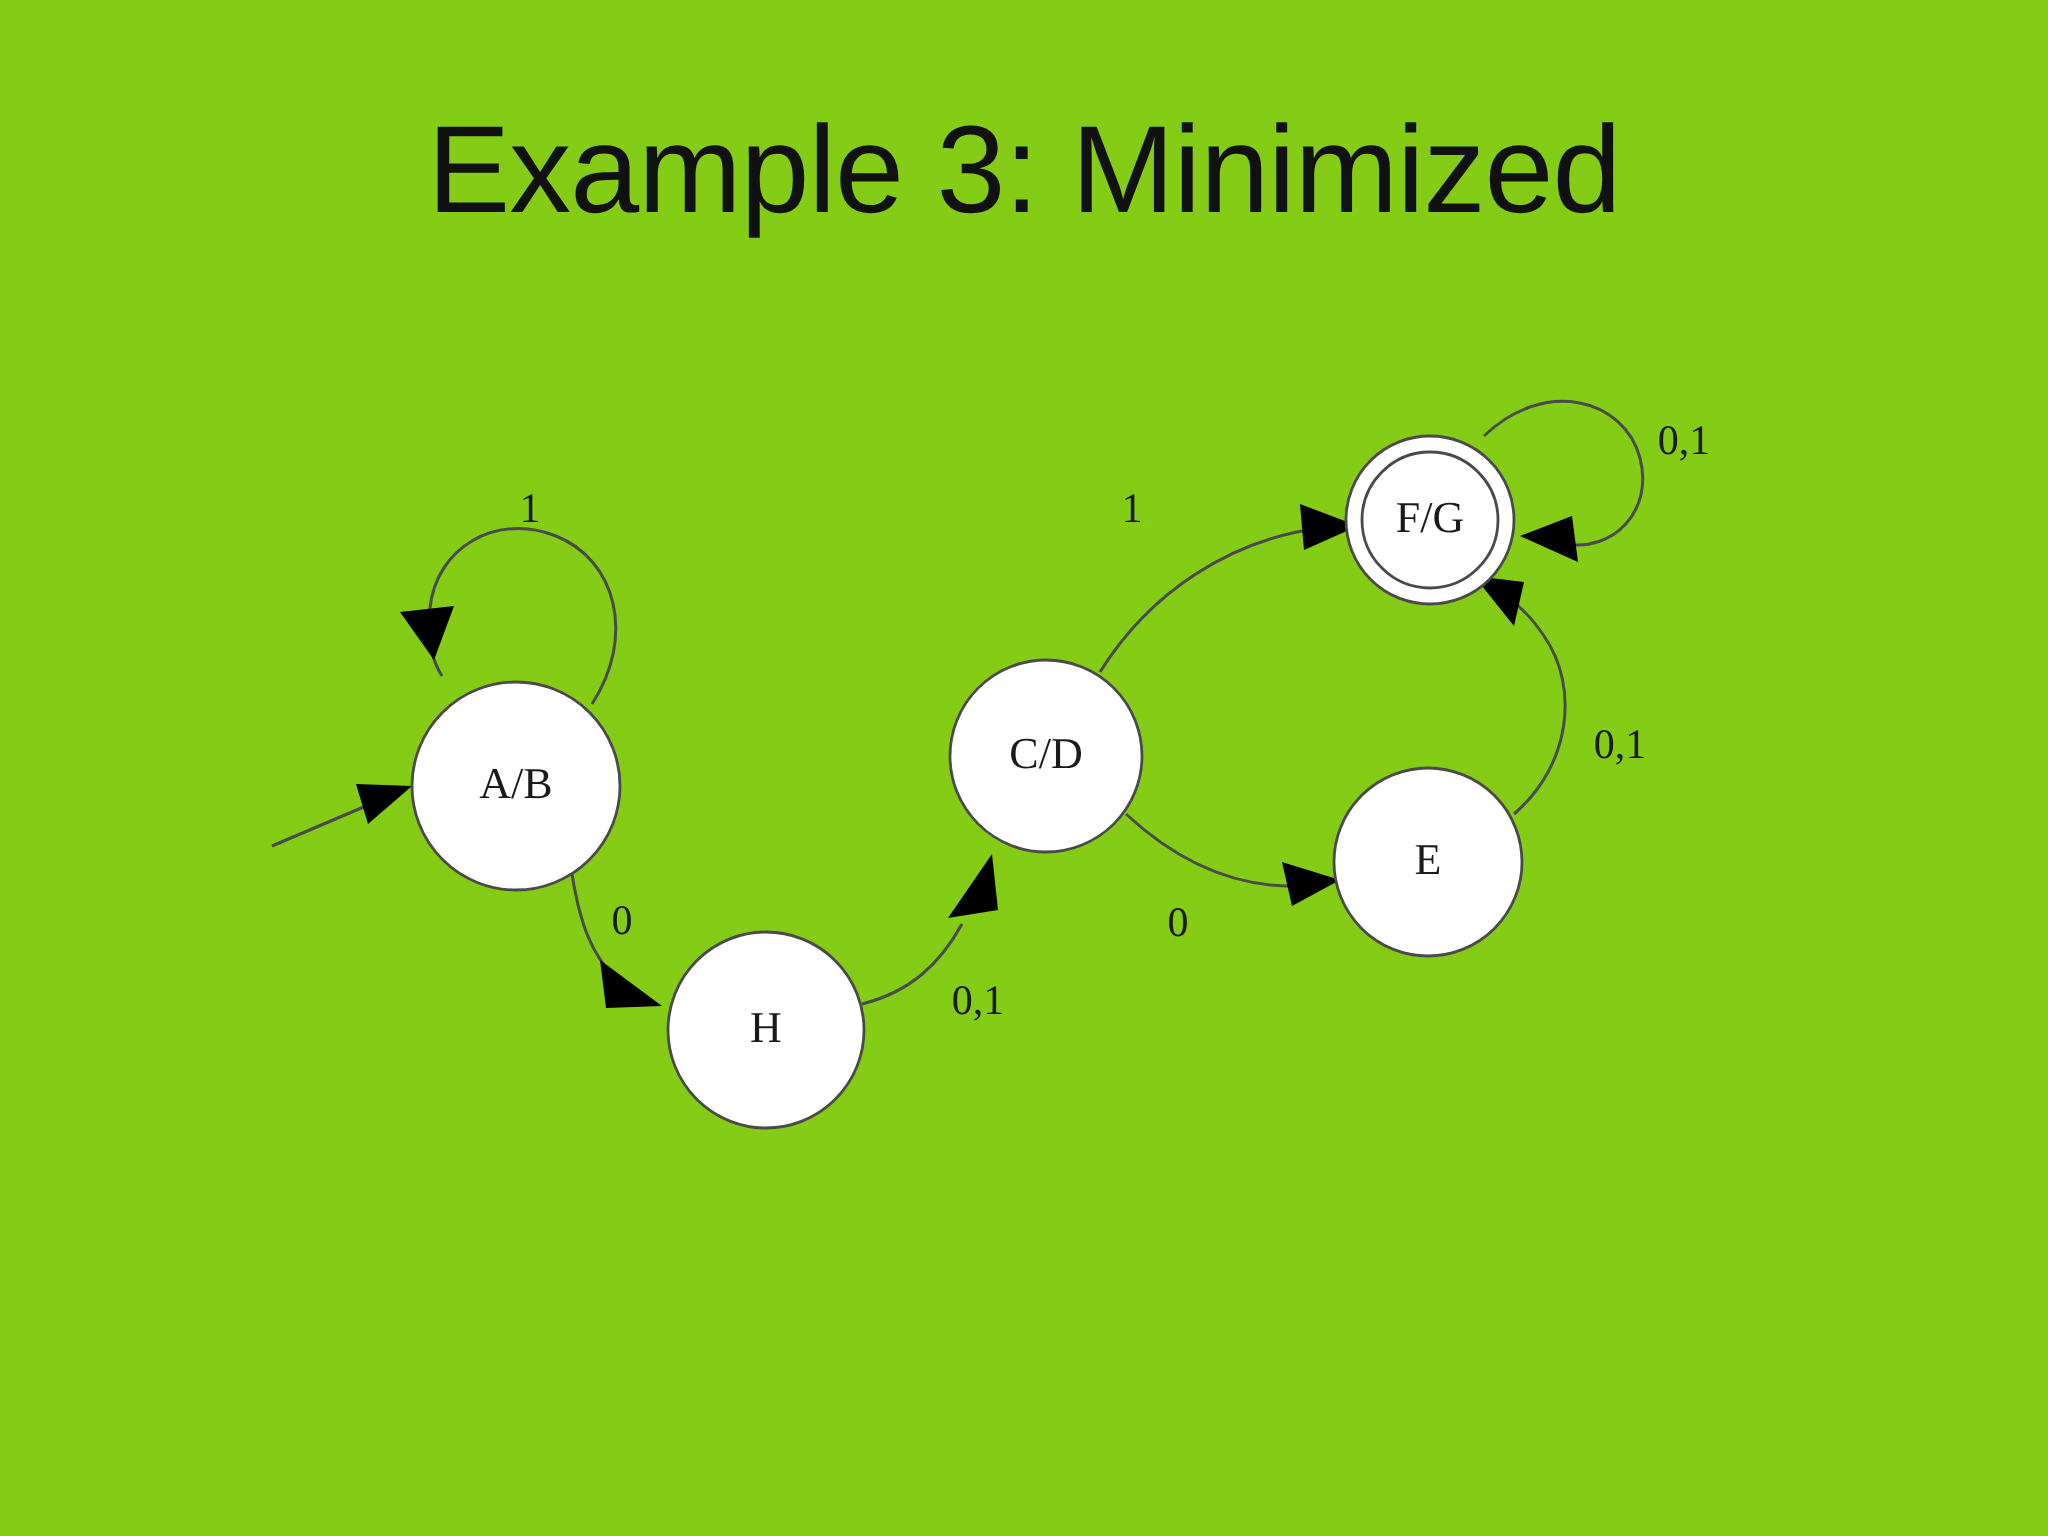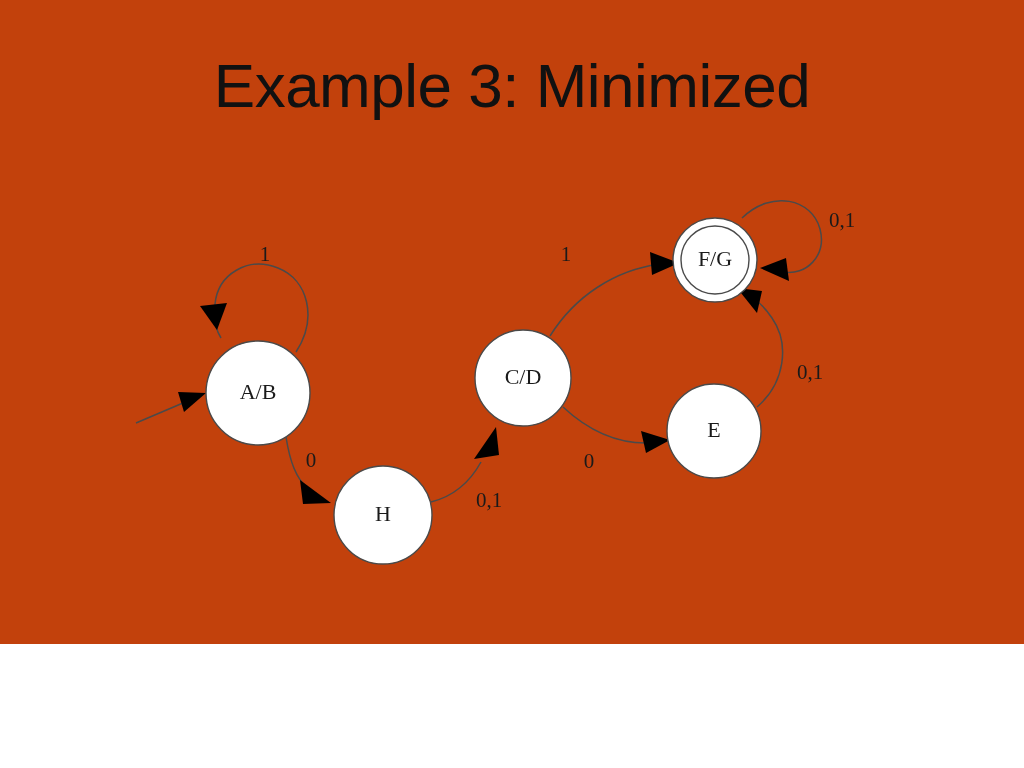--- a/index.html
+++ b/index.html
@@ -4,22 +4,22 @@
 <title>Example 3: Minimized</title>
 <style>
   html, body {
     margin: 0;
     padding: 0;
     background: #ffffff;
   }
   #slide {
     position: relative;
     width: 1024px;
-    height: 644px;
-    background: #c2410c;
+    height: 768px;
+    background: #84cc16;
     overflow: hidden;
     font-family: "Liberation Sans", sans-serif;
   }
   #slide-title {
     position: absolute;
     left: 0;
     top: 52px;
     width: 1024px;
     text-align: center;
     font-family: "Liberation Sans", sans-serif;

